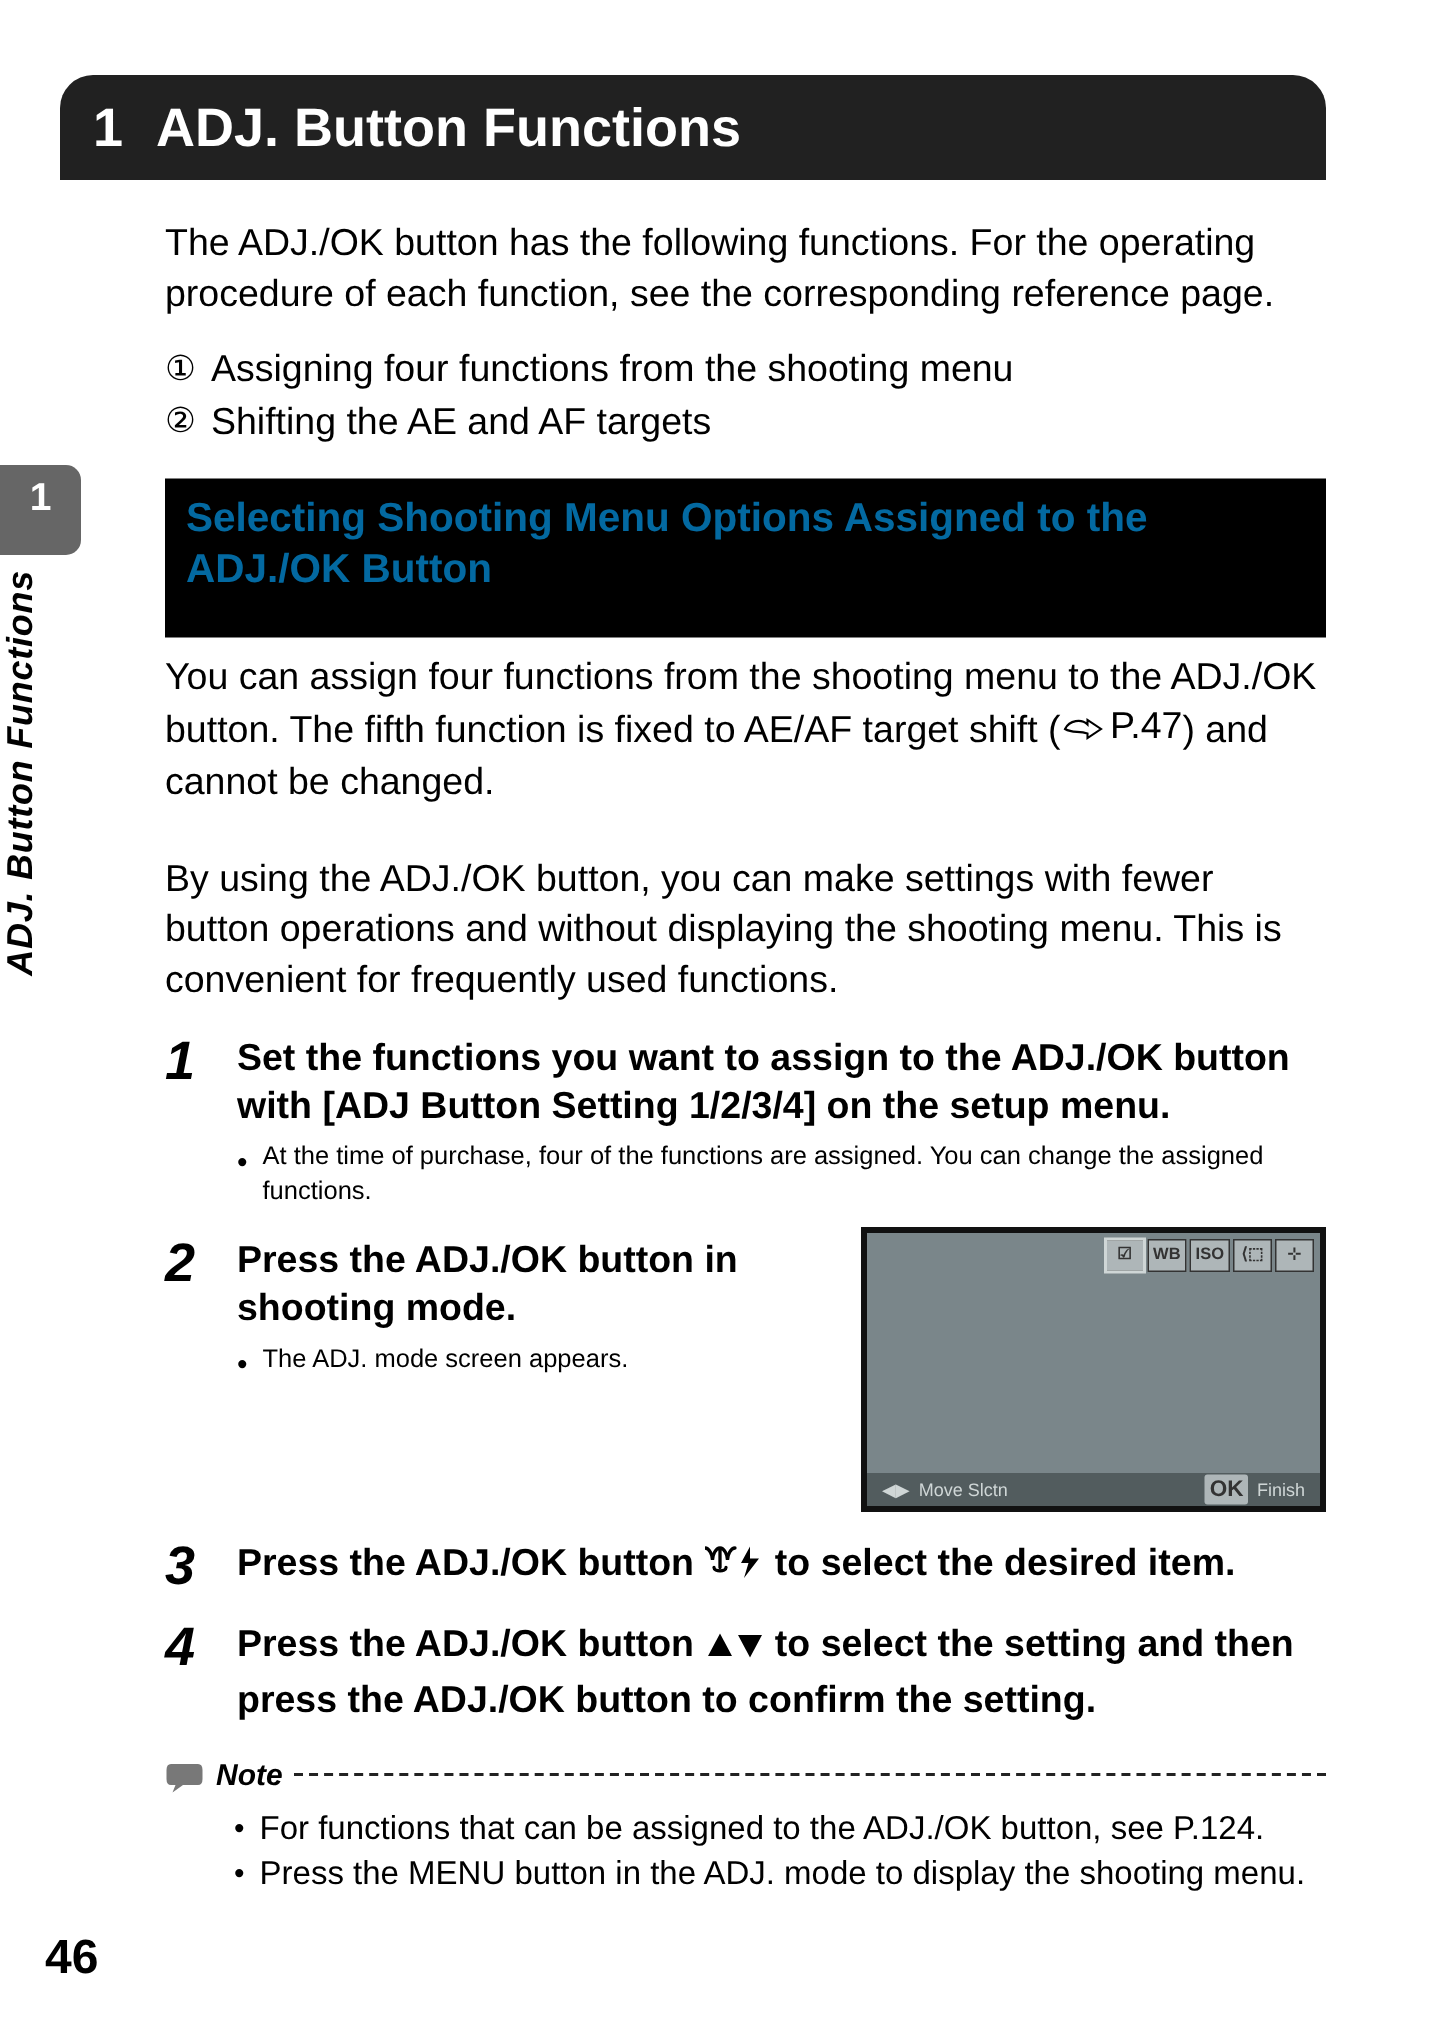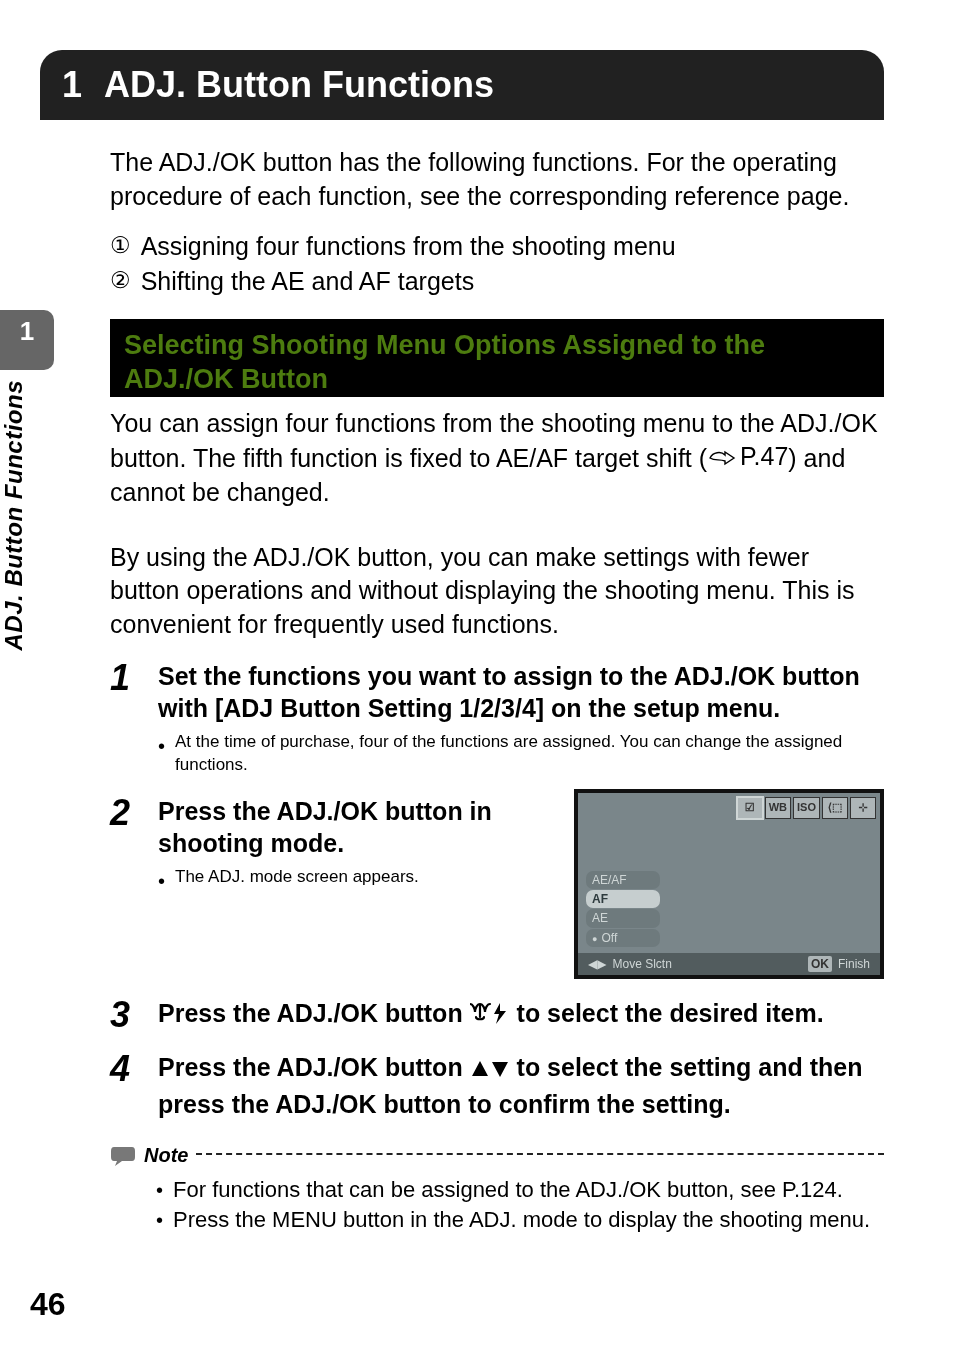--- a/index.html
+++ b/index.html
@@ -78,24 +78,24 @@
     display: flex;
     gap: 10px;
     font-size: 25px;
     margin: 2px 0;
   }
   .circnum {
     font-size: 23px;
   }
   .subhead {
     background: #000;
-    color: #4d7c0f;
+    color: #0369a1;
     font-weight: 900;
     font-size: 27px;
-    padding: 10px 14px 0 14px;
+    padding: 10px 14px 28px 14px;
     margin: 8px 0 10px 0;
     line-height: 1.25;
   }
   .step {
     display: flex;
     gap: 20px;
     margin-top: 18px;
   }
   .stepnum {
     font-weight: 900;
@@ -203,21 +203,21 @@
   }
   .lcd-bot .r {
     margin-left: auto;
     display: flex;
     gap: 6px;
     align-items: center;
   }
   .okbadge {
     background: #aeb6b8;
     color: #333;
-    font-size: 12px;
+    font-size: 15px;
     padding: 0 3px;
     border-radius: 2px;
     font-weight: 700;
   }
   .crossref {
     display: inline-flex;
     align-items: center;
     gap: 3px;
   }
   .crossref svg {
@@ -327,26 +327,20 @@
           </ul>
         </div>
         <div class="lcd">
           <div class="lcd-top">
             <div class="lcd-chip active">☑</div>
             <div class="lcd-chip">WB</div>
             <div class="lcd-chip">ISO</div>
             <div class="lcd-chip">⟨⬚</div>
             <div class="lcd-chip">⊹</div>
           </div>
-          <div class="lcd-menu">
-            <div class="lcd-menu-item">AE/AF</div>
-            <div class="lcd-menu-item sel">AF</div>
-            <div class="lcd-menu-item">AE</div>
-            <div class="lcd-menu-item"><span style="font-size:9px;margin-right:4px">●</span><span>Off</span></div>
-          </div>
           <div class="lcd-bot">
             <span>◀▶</span>
             <span>Move Slctn</span>
             <span class="r">
               <span class="okbadge">OK</span>
               <span>Finish</span>
             </span>
           </div>
         </div>
       </div>

